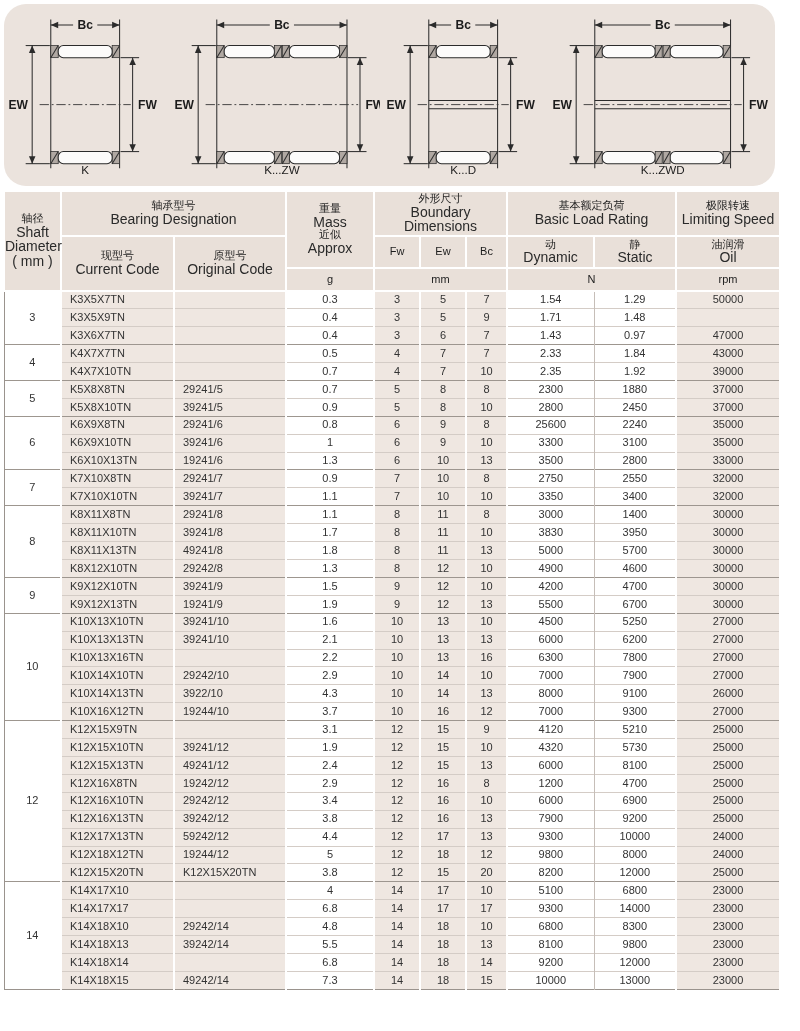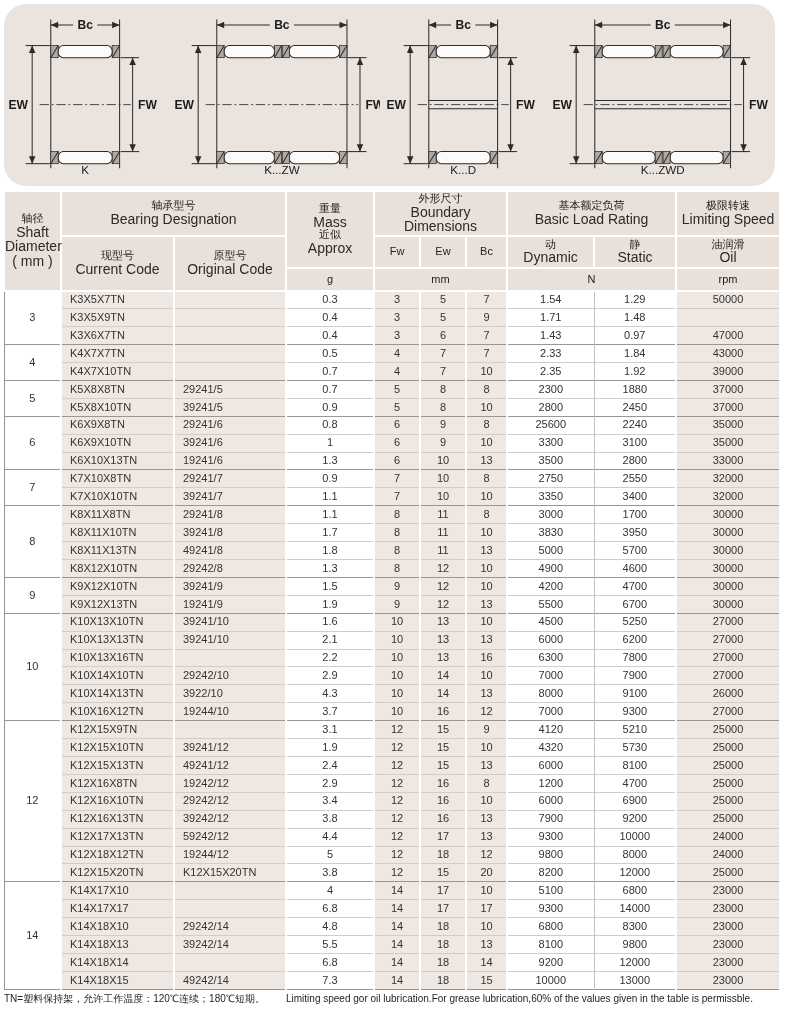--- a/index.html
+++ b/index.html
@@ -449,21 +449,21 @@
       </tr>
       <tr class="gs">
         <td rowspan="4" class="shaft">8</td>
         <td class="bg code">K8X11X8TN</td>
         <td class="bg code">29241/8</td>
         <td class="wt">1.1</td>
         <td class="bg">8</td>
         <td class="bg">11</td>
         <td class="bg">8</td>
         <td class="wt">3000</td>
-        <td class="wt">1700</td>
+        <td class="wt">1400</td>
         <td class="bg">30000</td>
       </tr>
       <tr>
         <td class="bg code">K8X11X10TN</td>
         <td class="bg code">39241/8</td>
         <td class="wt">1.7</td>
         <td class="bg">8</td>
         <td class="bg">11</td>
         <td class="bg">10</td>
         <td class="wt">3830</td>
@@ -747,18 +747,16 @@
         <td class="bg">15</td>
         <td class="wt">10000</td>
         <td class="wt">13000</td>
         <td class="bg">23000</td>
       </tr>
     </tbody>
 </table>
 
 <div class="foot">
   <div class="cn">
-    <div>TN=塑料保持架，允许工作温度：120℃连续；180℃短期。</div>
   </div>
   <div class="en">
-    <div>Limiting speed gor oil lubrication.For grease lubrication,60% of the values given in the table is permissble.</div>
   </div>
 </div>
 
 </body></html>

